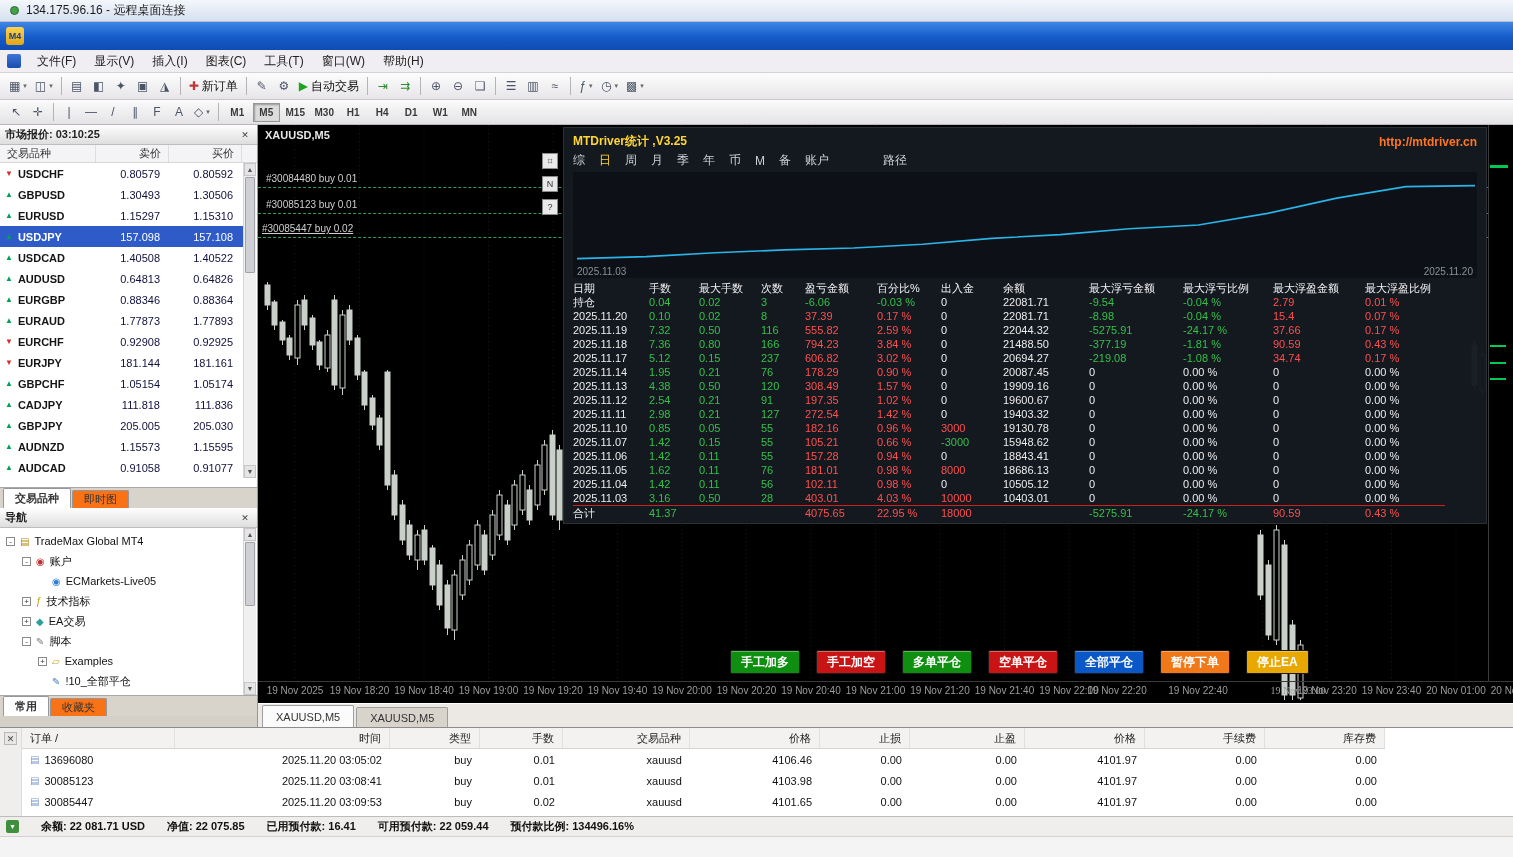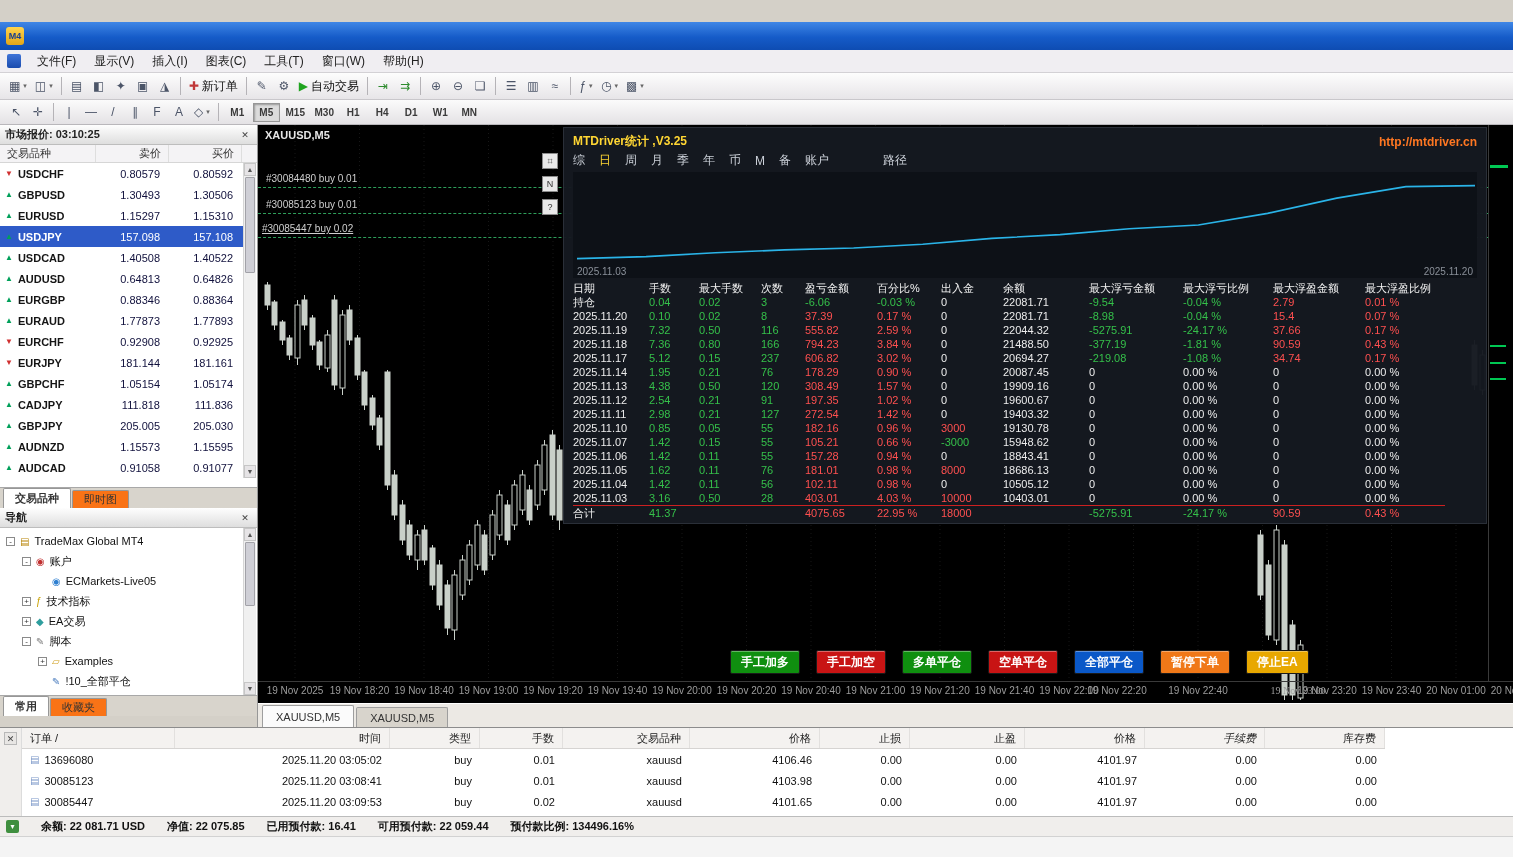--- a/index.html
+++ b/index.html
@@ -144,20 +144,24 @@
     font-size:11px;font-weight:bold;color:#111;}
   .sb-icon{width:13px;height:13px;border-radius:2px;background:#3f8f3f;color:#fff;font-size:8px;
     display:flex;align-items:center;justify-content:center;}
   #bottom-strip{position:absolute;left:0;top:836px;width:100%;height:21px;background:#f4f4f4;border-top:1px solid #d2d2d2;}
 </style>
 </head>
 <body>
 
 <div id="screen">
 
+  <div id="remote-bar">
+    <span class="rdp-dot"></span>
+    <span>134.175.96.16 - 远程桌面连接</span>
+  </div>
 
   <div id="title-bar">
     <span class="app-icon">M4</span>
   </div>
 
   <div id="menu-bar">
     <span class="app-mini"></span>
     <span id="menu-items" style="display:flex;">
         <span class="menu-item">文件(F)</span>
         <span class="menu-item">显示(V)</span>
@@ -907,21 +911,21 @@
     <div id="terminal-header">
         <span class="th-cell" style="width: 153px; justify-content: flex-start;">订单 /</span>
         <span class="th-cell" style="width: 215px; justify-content: flex-end;">时间</span>
         <span class="th-cell" style="width: 90px; justify-content: flex-end;">类型</span>
         <span class="th-cell" style="width: 83px; justify-content: flex-end;">手数</span>
         <span class="th-cell" style="width: 127px; justify-content: flex-end;">交易品种</span>
         <span class="th-cell" style="width: 130px; justify-content: flex-end;">价格</span>
         <span class="th-cell" style="width: 90px; justify-content: flex-end;">止损</span>
         <span class="th-cell" style="width: 115px; justify-content: flex-end;">止盈</span>
         <span class="th-cell" style="width: 120px; justify-content: flex-end;">价格</span>
-        <span class="th-cell" style="width: 120px; justify-content: flex-end; font-style: italic;">手续费</span>
+        <span class="th-cell" style="width: 120px; justify-content: flex-end;">手续费</span>
         <span class="th-cell" style="width: 120px; justify-content: flex-end;">库存费</span>
       </div>
     <div id="terminal-rows">
         <div class="term-row">
           <span class="tr-cell" style="width: 153px; justify-content: flex-start;">
             <span class="doc-icon">▤</span>
             <span>13696080</span>
           </span>
           <span class="tr-cell" style="width: 215px; justify-content: flex-end;">2025.11.20 03:05:02</span>
           <span class="tr-cell" style="width: 90px; justify-content: flex-end;">buy</span>

